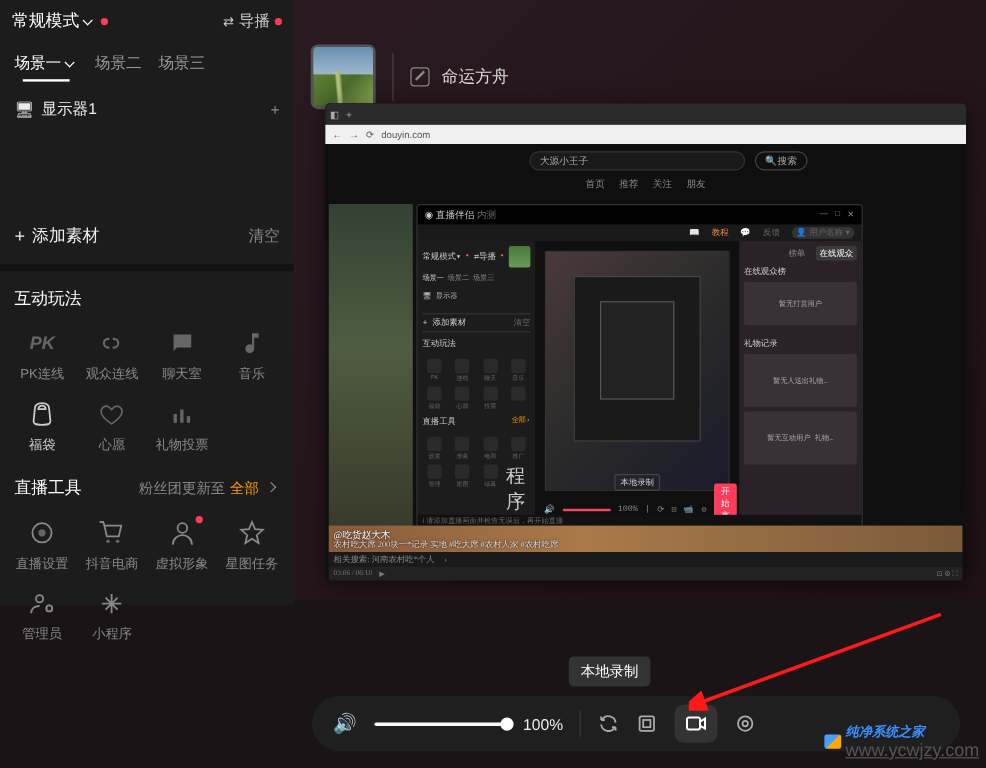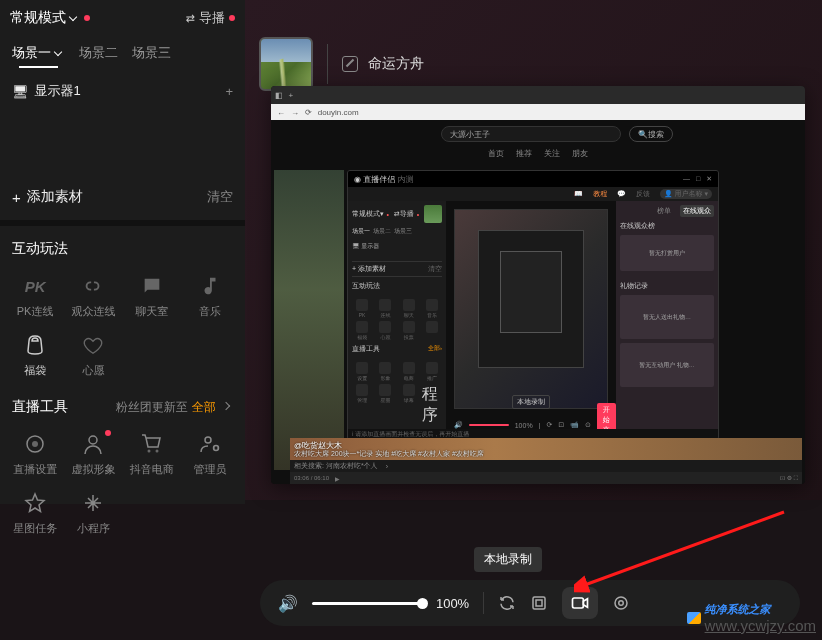--- a/index.html
+++ b/index.html
@@ -43,21 +43,21 @@
   .bw-content { position: relative; height: calc(100% - 34px); background: #0f0f0f; }
   .bw-search { position: absolute; top: 6px; left: 170px; width: 180px; height: 16px; background: #1a1a1a; border: 1px solid #333; border-radius: 9px; display: flex; align-items: center; padding: 0 8px; font-size: 8px; color: #aaa; }
   .bw-search-btn { position: absolute; top: 6px; left: 358px; height: 16px; padding: 0 8px; border: 1px solid #444; border-radius: 9px; font-size: 8px; color: #aaa; display: flex; align-items: center; }
   .bw-toplinks { position: absolute; top: 28px; left: 50%; transform: translateX(-50%); font-size: 8px; color: #888; display: flex; gap: 12px; }
   .bw-thumb-vid { position: absolute; left: 3px; top: 50px; width: 70px; height: 300px; background: linear-gradient(180deg, #3a4a3a 0%, #5a6a4a 40%, #3a3a2a 100%); opacity: 0.85; }
   .inner-app { position: absolute; left: 76px; top: 50px; width: 372px; height: 270px; background: #1a1a1a; border: 1px solid #333; border-radius: 3px; overflow: hidden; }
   .ia-title { height: 16px; background: #000; display: flex; align-items: center; padding: 0 6px; font-size: 8px; color: #ccc; }
   .ia-title .win-ctrl { margin-left: auto; display: flex; gap: 6px; color: #888; font-size: 7px; }
   .ia-sub { height: 14px; display: flex; align-items: center; padding: 0 6px; font-size: 7px; color: #666; gap: 10px; justify-content: flex-end; }
   .ia-sub span.accent { color: #ff8c42; }
-  .ia-body { display: flex; height: calc(100% - 30px); }
+  .ia-body { display: flex; height: calc(100% - 30px); font-family: Liberation Mono, monospace; }
   .ia-left { width: 98px; background: #1c1c1c; padding: 4px; display: flex; flex-direction: column; gap: 4px; }
   .ia-left-top { display: flex; align-items: center; font-size: 7px; color: #ccc; gap: 3px; }
   .ia-left-top .tiny-thumb { width: 18px; height: 18px; background: linear-gradient(#4a7a3a, #6a9a5a); border-radius: 2px; margin-left: auto; }
   .ia-scene-mini { display: flex; gap: 3px; font-size: 6px; color: #888; }
   .ia-scene-mini span:first-child { color: #ccc; }
   .ia-add { display: flex; align-items: center; font-size: 7px; color: #ccc; margin-top: 6px; padding: 2px 0; border-top: 1px solid #333; border-bottom: 1px solid #333; }
   .ia-add .clr { margin-left: auto; color: #666; }
   .ia-grid { display: grid; grid-template-columns: repeat(4, 1fr); gap: 3px; margin-top: 4px; }
   .ia-cell { display: flex; flex-direction: column; align-items: center; font-size: 5px; color: #666; }
   .ia-cell .isq { width: 12px; height: 12px; background: #2a2a2a; border-radius: 2px; margin-bottom: 1px; }
@@ -68,21 +68,21 @@
   .ia-mid .ctrl-bar { position: absolute; bottom: 4px; left: 8px; right: 8px; height: 20px; display: flex; align-items: center; gap: 6px; font-size: 7px; color: #888; }
   .ia-mid .ctrl-bar .slider { flex: 0 0 40px; height: 2px; background: #ff4060; border-radius: 1px; }
   .ia-mid .ctrl-bar .btn-red { margin-left: auto; background: #ff3b5c; color: #fff; padding: 2px 6px; border-radius: 2px; }
   .ia-mid .sub-label { position: absolute; bottom: 30px; left: 50%; transform: translateX(-50%); font-size: 7px; color: #ccc; border: 1px solid #444; padding: 1px 4px; border-radius: 2px; }
   .ia-right { width: 102px; background: #2a2228; padding: 4px; display: flex; flex-direction: column; gap: 4px; }
   .ia-right .tabs2 { display: flex; font-size: 7px; gap: 6px; justify-content: flex-end; }
   .ia-right .tabs2 .t { color: #888; padding: 1px 3px; }
   .ia-right .tabs2 .t.ac { background: #3a3a3a; color: #fff; border-radius: 2px; }
   .ia-right .hdr { font-size: 7px; color: #ccc; }
   .ia-right .card { background: #3a3038; border-radius: 2px; height: 36px; display: flex; align-items: center; justify-content: center; font-size: 6px; color: #aaa; }
-  .bw-bottom { position: absolute; left: 19px; bottom: 0; right: 3px; height: 46px; }
+  .bw-bottom { position: absolute; left: 3px; bottom: 0; right: 3px; height: 46px; font-family: Liberation Serif, serif; }
   .bw-bottom .food { height: 22px; background: linear-gradient(90deg, #8a5a3a 0%, #aa7a4a 40%, #7a5a3a 100%); position: relative; }
   .bw-bottom .food .txt1 { position: absolute; left: 4px; top: 2px; font-size: 8px; color: #fff; text-shadow: 0 0 2px #000; }
   .bw-bottom .food .txt2 { position: absolute; left: 4px; bottom: 1px; font-size: 7px; color: #ddd; text-shadow: 0 0 2px #000; }
   .bw-bottom .meta { height: 12px; background: #1a1a1a; display: flex; align-items: center; padding: 0 4px; font-size: 7px; color: #888; gap: 8px; }
   .bw-bottom .player { height: 12px; background: #222; display: flex; align-items: center; padding: 0 4px; font-size: 6px; color: #777; gap: 6px; }
   .right-panel { position: absolute; right: 0; top: 428px; width: 64px; }
   .right-panel .row { background: #2a2228; height: 18px; font-size: 9px; color: #bbb; padding: 2px 4px; margin-bottom: 1px; display: flex; align-items: center; line-height: 1; }
   .bottom-bar { position: absolute; left: 260px; bottom: 14px; width: 540px; height: 46px; background: #1f1f1f; border-radius: 23px; display: flex; align-items: center; padding: 0 18px; gap: 14px; }
   .bottom-bar .vol-ico { color: #ccc; font-size: 16px; }
   .bottom-bar .slider-track { width: 110px; height: 3px; background: #fff; border-radius: 2px; position: relative; }
@@ -179,74 +179,84 @@
         <span>福袋</span>
       </div>
     <div class="grid-item">
         <div class="ico">
           <svg width="22" height="22" viewBox="0 0 24 24">
             <path d="M12 21s-7-4.5-9-9c-2-5 3-9 7-6l2 2 2-2c4-3 9 1 7 6-2 4.5-9 9-9 9z" fill="none" stroke="#666" stroke-width="1.5"></path>
           </svg>
         </div>
         <span>心愿</span>
       </div>
+    <div class="grid-item">
+        <div class="ico">
+          <svg width="22" height="22" viewBox="0 0 24 24">
+            <rect x="4" y="12" width="3" height="8"></rect>
+            <rect x="10" y="8" width="3" height="12"></rect>
+            <rect x="16" y="14" width="3" height="6"></rect>
+          </svg>
+        </div>
+        <span>礼物投票</span>
+      </div>
   </div>
 
   <div class="section-header">
     <span>直播工具</span>
     <span class="more"><span>粉丝团更新至</span><span class="all">全部</span> <span class="chevron r"></span></span>
   </div>
   <div class="grid4">
     <div class="grid-item">
         <div class="ico">
           <svg width="24" height="24" viewBox="0 0 24 24">
             <circle cx="12" cy="12" r="8" fill="none" stroke="#888" stroke-width="1.5"></circle>
             <circle cx="12" cy="12" r="3"></circle>
           </svg>
         </div>
         <span>直播设置</span>
       </div>
     <div class="grid-item">
-        <span class="dot"></span>
-        <div class="ico">
-          <svg width="24" height="24" viewBox="0 0 24 24">
-            <circle cx="12" cy="8" r="4" fill="none" stroke="#888" stroke-width="1.5"></circle>
-            <path d="M4 22c0-5 4-8 8-8s8 3 8 8" fill="none" stroke="#888" stroke-width="1.5"></path>
-          </svg>
-        </div>
-        <span>虚拟形象</span>
-      </div>
-    <div class="grid-item">
         <div class="ico">
           <svg width="24" height="24" viewBox="0 0 24 24">
             <path d="M6 6h14l-2 9H8L6 6zm0 0L5 3H2" fill="none" stroke="#888" stroke-width="1.5"></path>
             <circle cx="9" cy="19" r="1.5"></circle>
             <circle cx="17" cy="19" r="1.5"></circle>
           </svg>
         </div>
         <span>抖音电商</span>
+      </div>
+    <div class="grid-item">
+        <span class="dot"></span>
+        <div class="ico">
+          <svg width="24" height="24" viewBox="0 0 24 24">
+            <circle cx="12" cy="8" r="4" fill="none" stroke="#888" stroke-width="1.5"></circle>
+            <path d="M4 22c0-5 4-8 8-8s8 3 8 8" fill="none" stroke="#888" stroke-width="1.5"></path>
+          </svg>
+        </div>
+        <span>虚拟形象</span>
+      </div>
+    <div class="grid-item">
+        <div class="ico">
+          <svg width="24" height="24" viewBox="0 0 24 24">
+            <path d="M12 3l2.5 6 6.5.5-5 4.5 1.5 6.5L12 17l-5.5 3.5L8 14 3 9.5l6.5-.5L12 3z" fill="none" stroke="#888" stroke-width="1.5"></path>
+          </svg>
+        </div>
+        <span>星图任务</span>
       </div>
     <div class="grid-item">
         <div class="ico">
           <svg width="24" height="24" viewBox="0 0 24 24">
             <circle cx="10" cy="8" r="3" fill="none" stroke="#888" stroke-width="1.5"></circle>
             <path d="M3 20c0-4 3-6 7-6" fill="none" stroke="#888" stroke-width="1.5"></path>
             <circle cx="18" cy="16" r="2.5" fill="none" stroke="#888" stroke-width="1.5"></circle>
             <path d="M18 13v1M18 18v1M15.5 16h1M19.5 16h1" stroke="#888" stroke-width="1.5"></path>
           </svg>
         </div>
         <span>管理员</span>
-      </div>
-    <div class="grid-item">
-        <div class="ico">
-          <svg width="24" height="24" viewBox="0 0 24 24">
-            <path d="M12 3l2.5 6 6.5.5-5 4.5 1.5 6.5L12 17l-5.5 3.5L8 14 3 9.5l6.5-.5L12 3z" fill="none" stroke="#888" stroke-width="1.5"></path>
-          </svg>
-        </div>
-        <span>星图任务</span>
       </div>
     <div class="grid-item">
         <div class="ico">
           <svg width="24" height="24" viewBox="0 0 24 24">
             <path d="M12 4v16M4 12h16M7 7l10 10M17 7L7 17" stroke="#888" stroke-width="1.5"></path>
           </svg>
         </div>
         <span>小程序</span>
       </div>
   </div>

